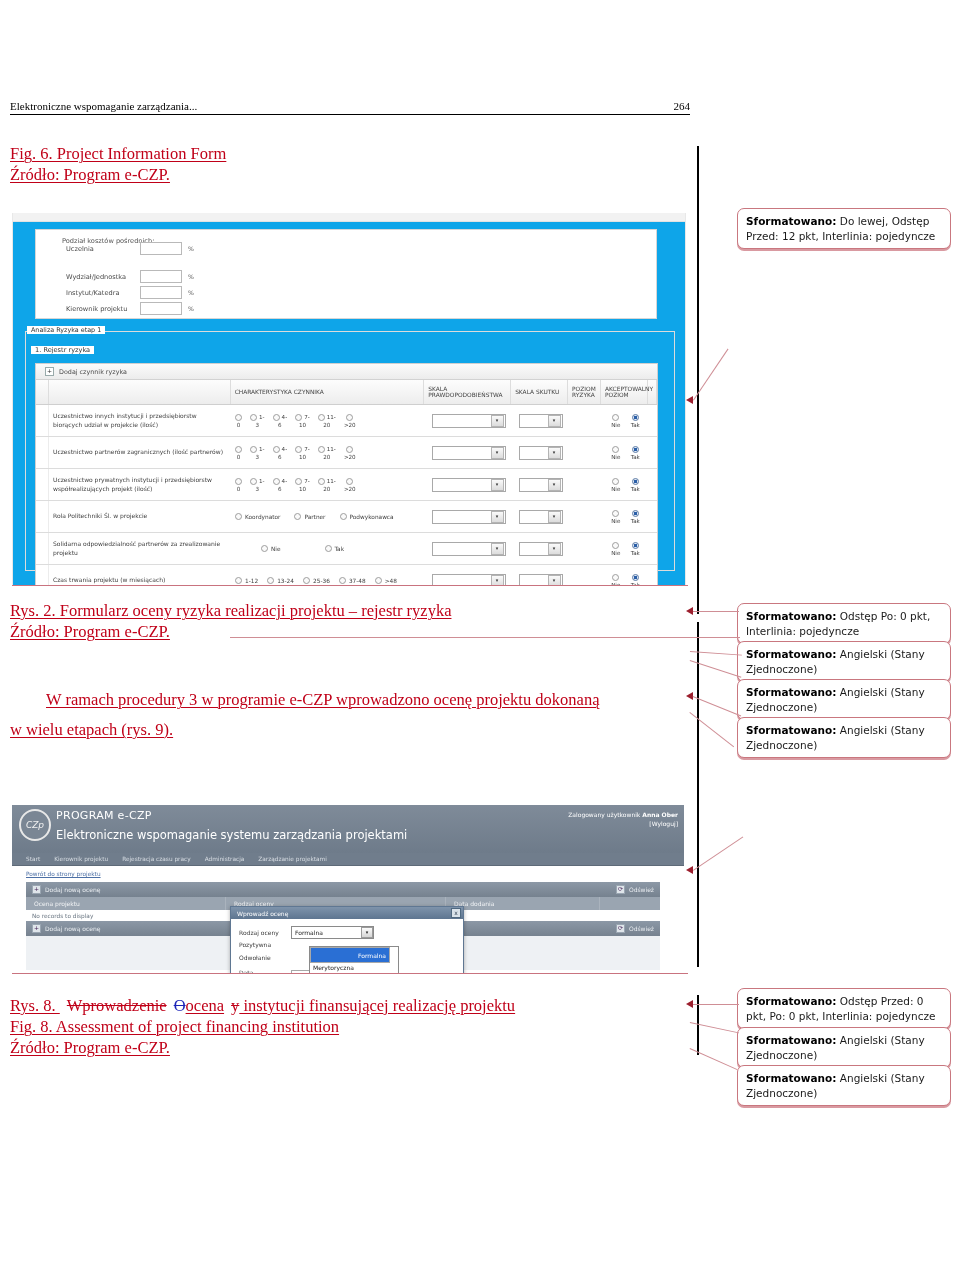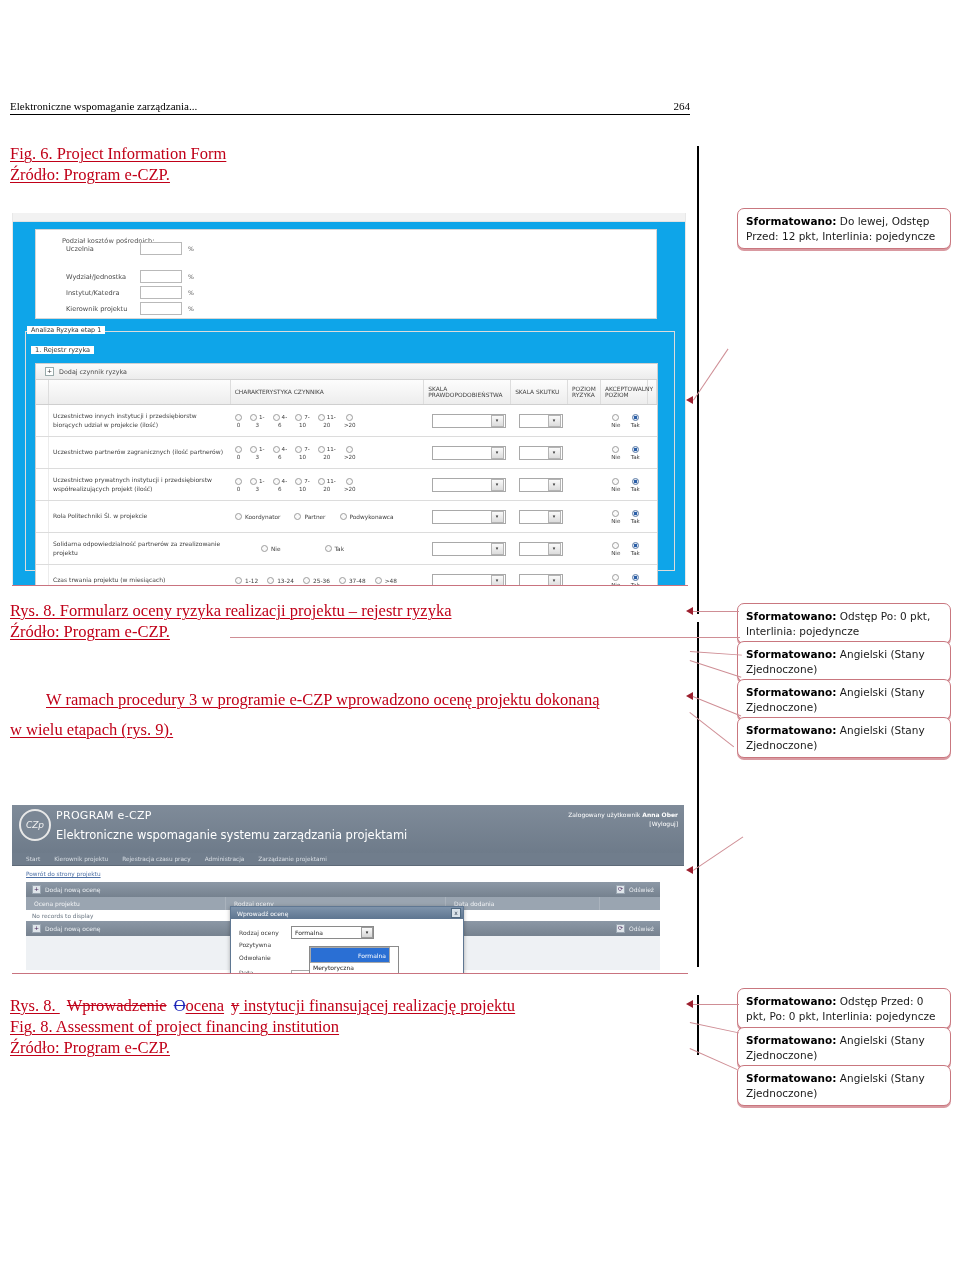--- a/index.html
+++ b/index.html
@@ -561,21 +561,21 @@
               <span>Tak</span>
             </span>
         </div>
         <div class="c-end"></div>
       </div>
     </div>
   </div>
   <div class="redrule" style="left:12px;top:585px;width:676px;background:#c9737f;"></div>
 
   <div class="cap cap-fig7">
-    <div class="rtext ul">Rys. 8. Formularz oceny ryzyka realizacji projektu – rejestr ryzyka</div>
+    <div class="rtext ul">Rys. 2. Formularz oceny ryzyka realizacji projektu – rejestr ryzyka</div>
     <div>
       <span class="rtext ul">Źródło: Program e-CZP.</span>
     </div>
   </div>
 
   <div class="para" style="top:685px;">
     <div>
       <span class="indent"></span><span class="ul">W  ramach  procedury  3  w  programie  e-CZP  wprowadzono  ocenę  projektu  dokonaną</span>
     </div>
     <div>

